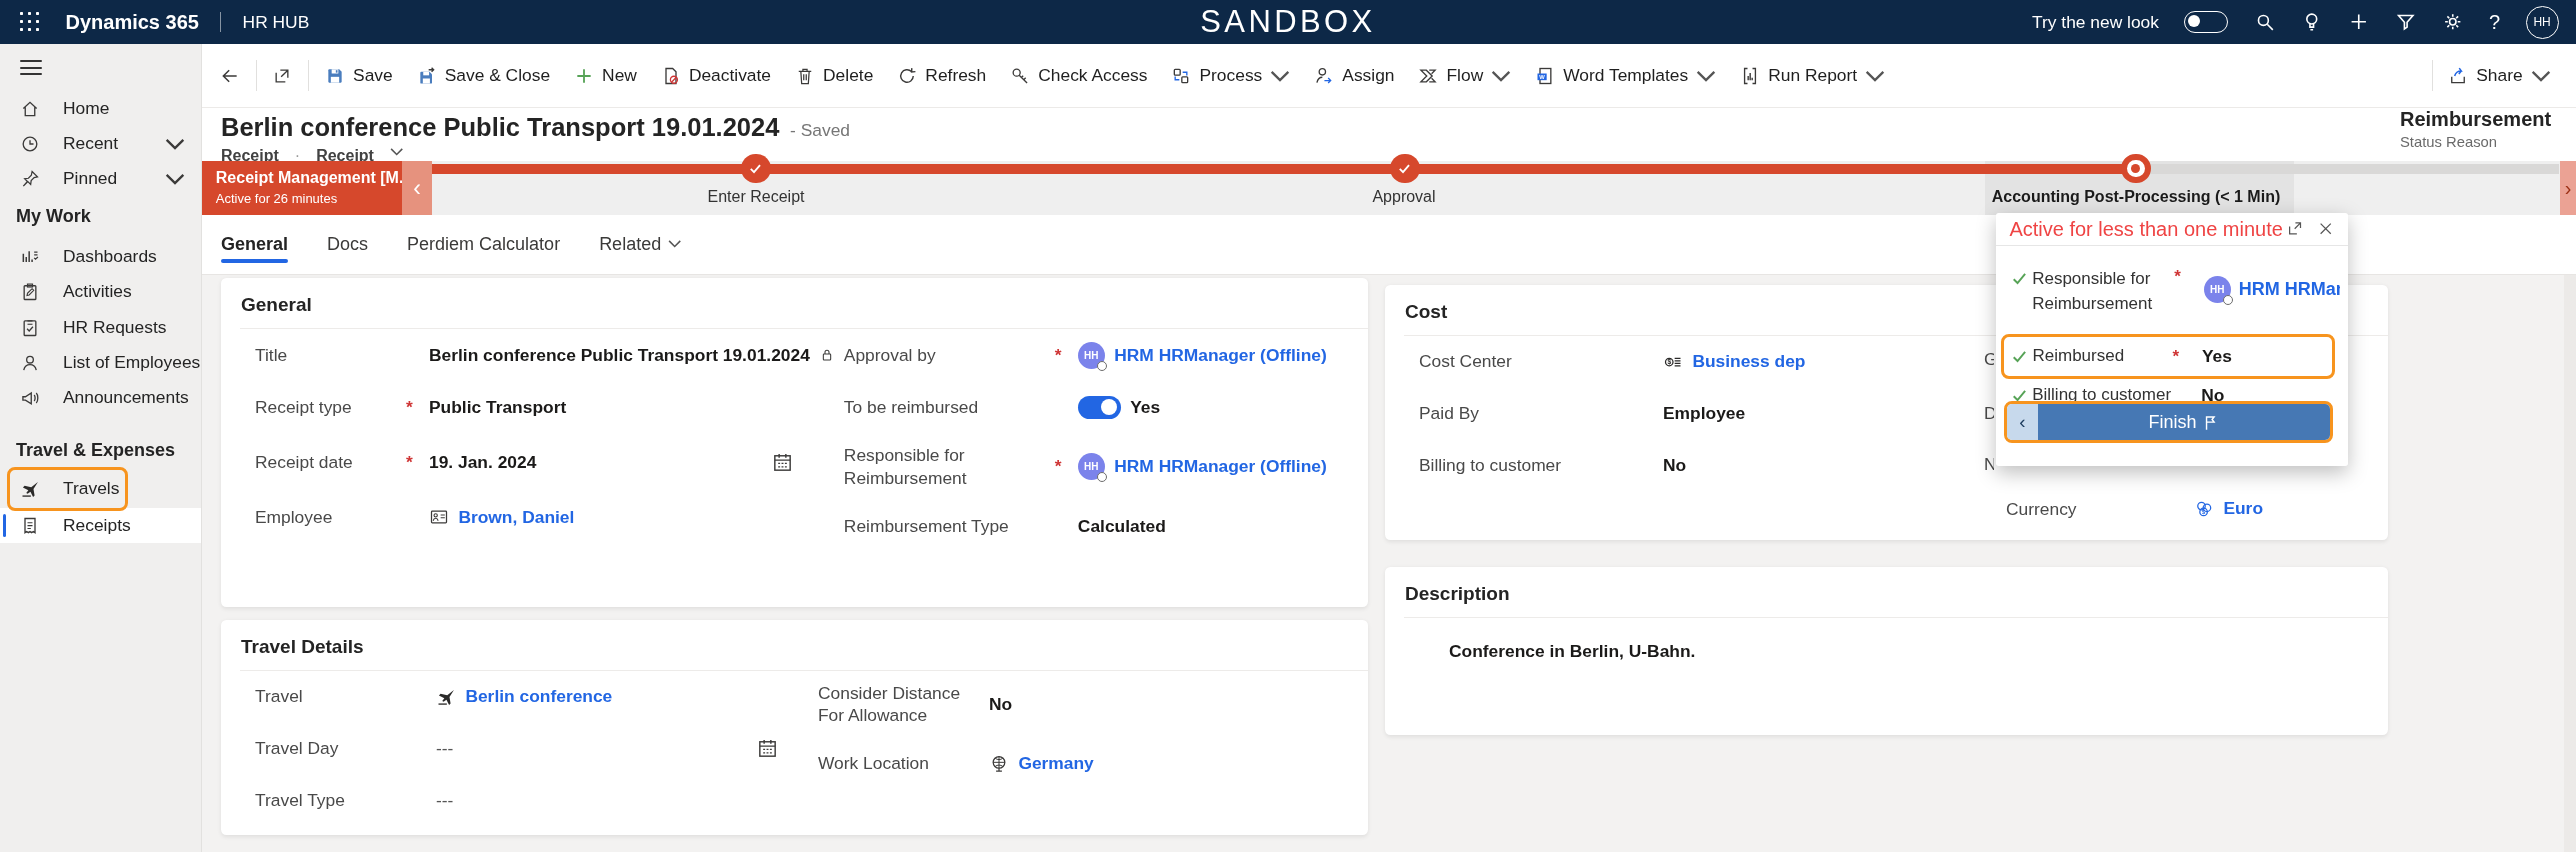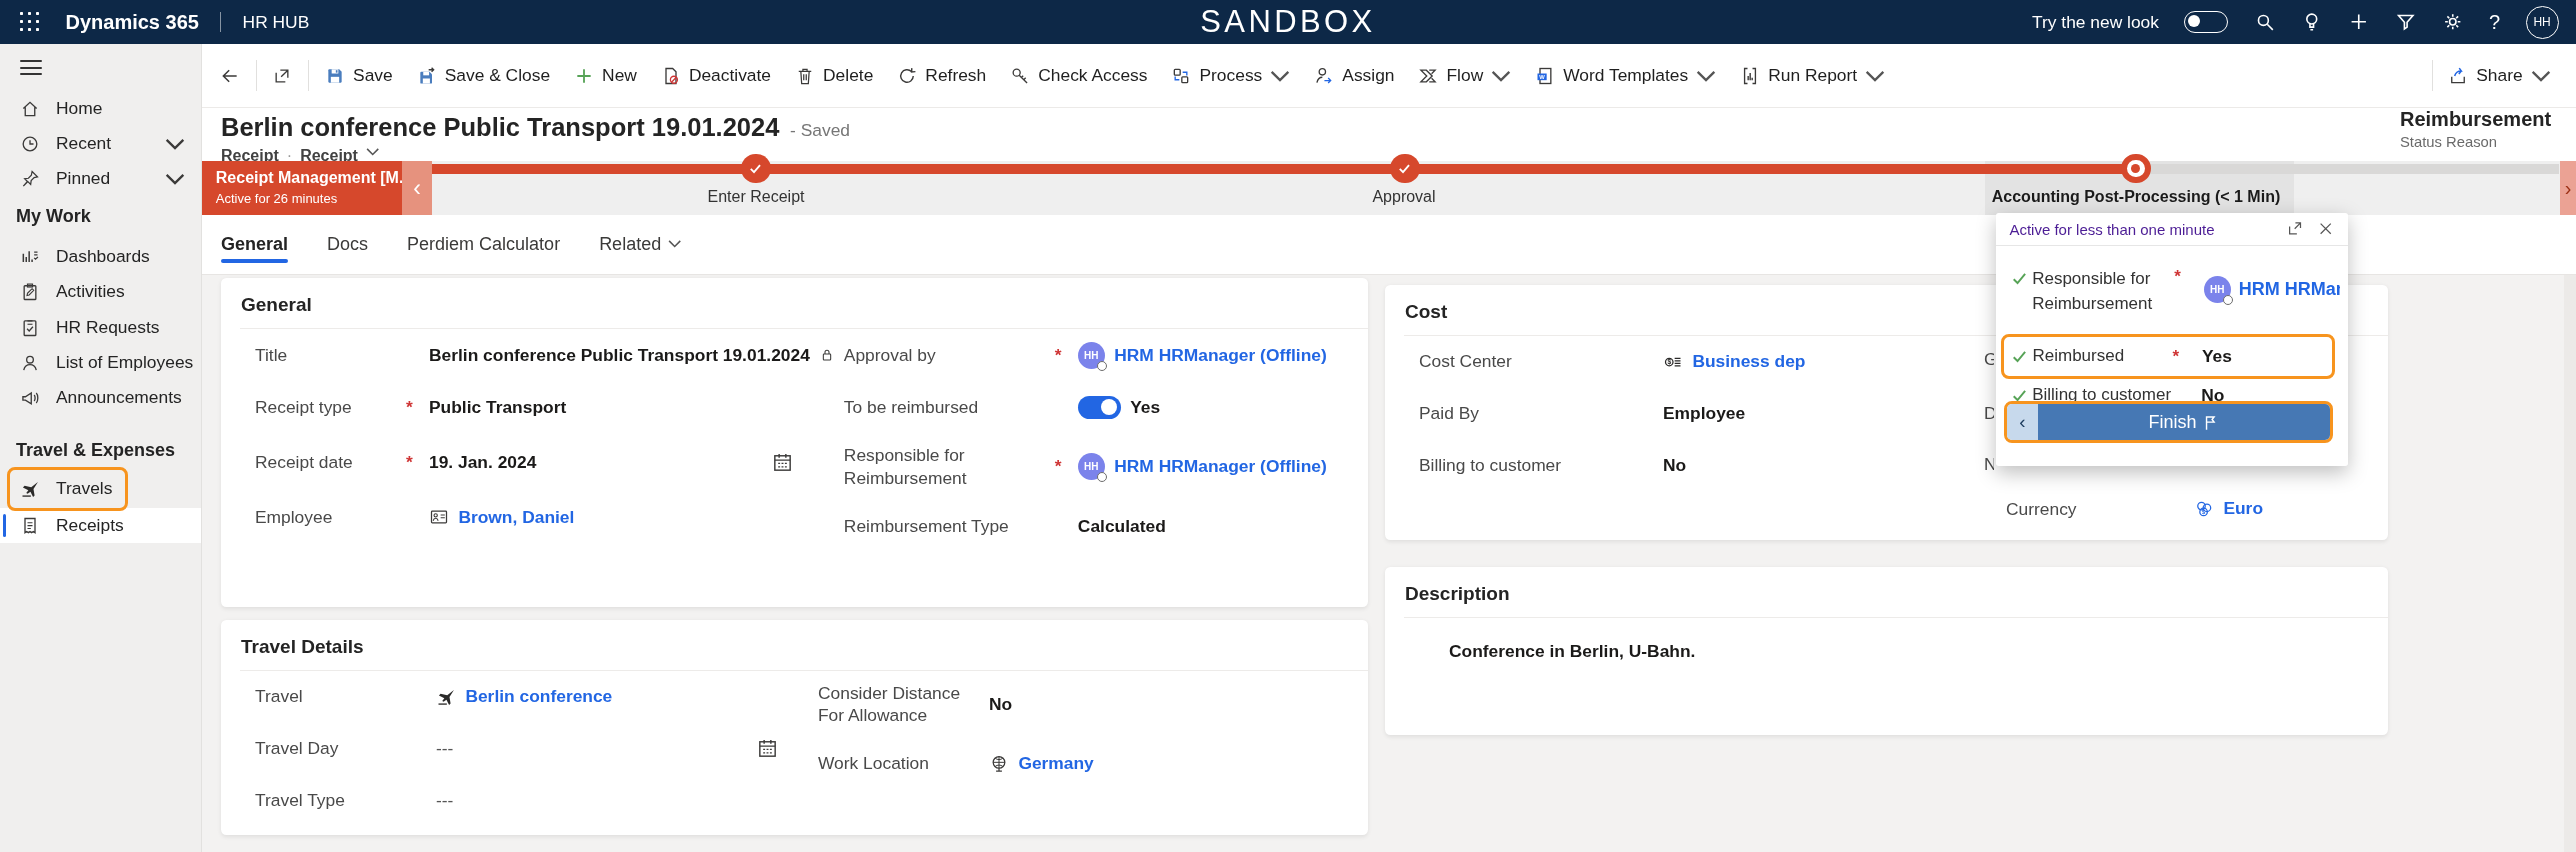--- a/index.html
+++ b/index.html
@@ -26,21 +26,21 @@
   .tb-avatar{width:31px;height:31px;border:1.3px solid #fff;border-radius:50%;display:flex;
              align-items:center;justify-content:center;font-size:12px;cursor:pointer}
 
   
   .sidebar{position:absolute;left:0;top:44px;width:201px;bottom:0;background:#f0efee;
            border-right:0.7px solid #e2e1df;z-index:10}
   .hamburger{position:absolute;left:20px;top:16px;width:21.5px;display:flex;flex-direction:column;gap:4.7px;cursor:pointer}
   .hamburger i{height:2px;background:#333;border-radius:1.3px}
   .nav-item{position:absolute;left:0;width:201px;height:35px;display:flex;align-items:center;cursor:pointer}
   .nav-item svg{margin-left:20px;width:20px;height:20px;flex:none}
-  .nav-item .lbl{margin-left:16px;font-size:17.4px;color:#242424;white-space:nowrap}
+  .nav-item .lbl{margin-left:23px;font-size:17.4px;color:#242424;white-space:nowrap}
   .nav-item .chev{margin-left:auto;margin-right:16px}
   .nav-head{position:absolute;left:16px;font-size:18px;font-weight:700;color:#242424;white-space:nowrap}
   .nav-sel{background:#fff}
   .nav-sel::before{content:"";position:absolute;left:2.7px;top:6px;width:3.4px;height:23px;background:#2266e3;border-radius:2px}
   .travels-box{position:absolute;left:6.7px;top:423px;width:115px;height:38px;border:3.4px solid #f7941e;
                border-radius:8px;z-index:6;pointer-events:none}
 
   
   .main{position:absolute;left:201px;top:44px;right:0;bottom:0;background:#fff}
 
@@ -51,21 +51,21 @@
   .cmd-sep{width:0.7px;height:31px;background:#e1e0de;margin:0 4px}
   .cmdbar svg{width:20px;height:20px}
   .chv{width:13.4px;height:9.4px}
   .cmd-share{margin-left:auto;display:flex;align-items:center;margin-right:13.4px}
 
   
   .hdr{position:absolute;left:0;top:64px;right:0;height:53px;background:#fff}
   .title-line{position:absolute;left:20px;top:5.4px;display:flex;align-items:baseline;gap:10.7px;white-space:nowrap}
   .page-title{font-size:25.5px;font-weight:700;color:#242424}
   .saved{font-size:17.4px;color:#767676}
-  .crumb{position:absolute;left:20px;top:39px;display:flex;align-items:flex-start;gap:8px;
+  .crumb{position:absolute;left:20px;top:39px;display:flex;align-items:flex-start;gap:16px;
          font-size:16px;font-weight:700;color:#424242}
   .crumb .dot{color:#9a9a9a;font-weight:400}
   .hdr-status{position:absolute;left:2199px;top:0px;width:201px}
   .hs-row{display:flex;align-items:center;gap:27px;cursor:pointer}
   .hs-val{font-size:20px;font-weight:700;color:#242424;white-space:nowrap}
   .hs-cap{font-size:14.8px;color:#6a6a6a;margin-top:2.7px}
 
   
   .bpf{position:absolute;left:0;top:117px;right:0;height:54px;background:#efefef;z-index:2}
   .bpf-pill{position:absolute;left:0;top:0;width:201px;height:54px;background:#d6482c;color:#fff;
@@ -118,21 +118,21 @@
   .toggle{width:43px;height:23px;border-radius:11.4px;background:#2266e3;position:relative;flex:none;cursor:pointer}
   .toggle i{position:absolute;right:3.4px;top:3.4px;width:16px;height:16px;border-radius:50%;background:#fff}
   .currency-row{position:absolute;left:621px;top:213px;display:flex;align-items:flex-start}
   .frag{position:absolute;left:599px;width:10px;overflow:hidden;font-size:17.4px;color:#494949}
   .desc-body{padding:23px 20px 0 64px;font-size:17.4px;font-weight:700;color:#1b1a19}
 
   
   .popup{position:absolute;left:1795px;top:169px;width:352px;height:253px;background:#fff;border-radius:2.7px;
          box-shadow:0 6.7px 20px rgba(0,0,0,.25);z-index:60}
   .pp-h{height:32px;display:flex;align-items:center;padding:0 13.4px;border-bottom:0.7px solid #e6e6e6}
-  .pp-title{font-size:15px;color:#4c1d95;white-space:nowrap}
+  .pp-title{font-size:20px;color:#ef4444;white-space:nowrap}
   .pp-ics{margin-left:auto;display:flex;gap:13.4px}
   .pp-ics svg{width:17.4px;height:17.4px;cursor:pointer}
   .pp-row1{position:absolute;left:14.8px;top:54px;display:flex;align-items:flex-start}
   .pp-check{width:17.4px;height:17.4px;flex:none;margin-top:2.7px}
   .pp-lab{font-size:17px;color:#333;width:142px;line-height:1.45;margin-left:4px}
   .pp-req{color:#cf3535;font-weight:700;font-size:17px;width:29.5px}
   .pp-person{display:flex;align-items:center;gap:8px;margin-top:9.4px}
   .pp-link{font-size:18px;font-weight:700;color:#2266e3;max-width:101px;overflow:hidden;white-space:nowrap;cursor:pointer}
   .pp-row2box{position:absolute;left:5.4px;top:121px;width:321px;height:39px;border:3.4px solid #f7941e;border-radius:8px;
               display:flex;align-items:center;padding-left:6.7px;box-sizing:content-box}

